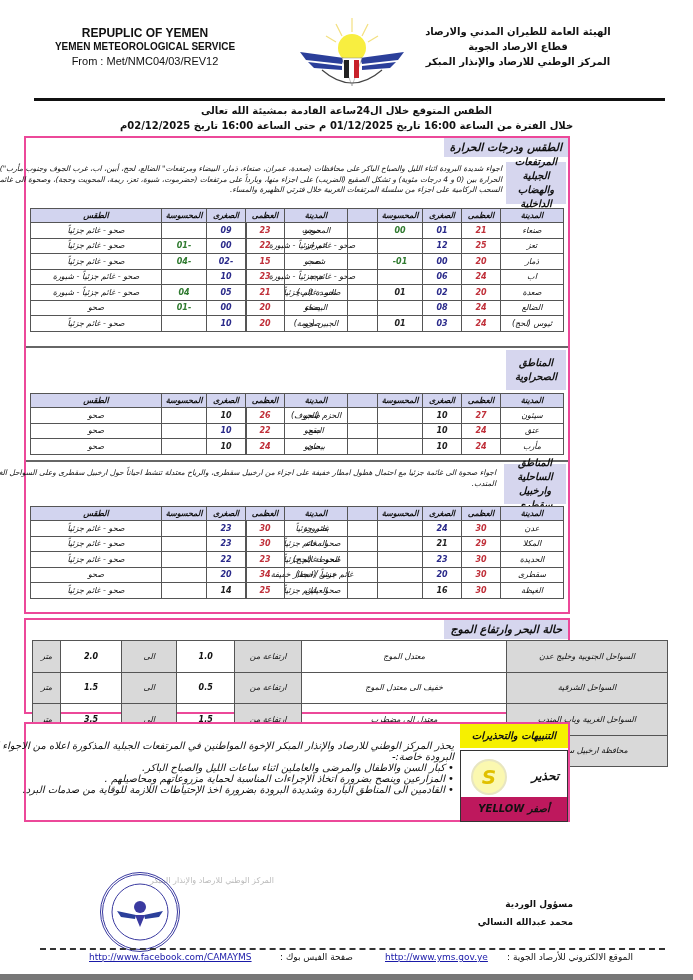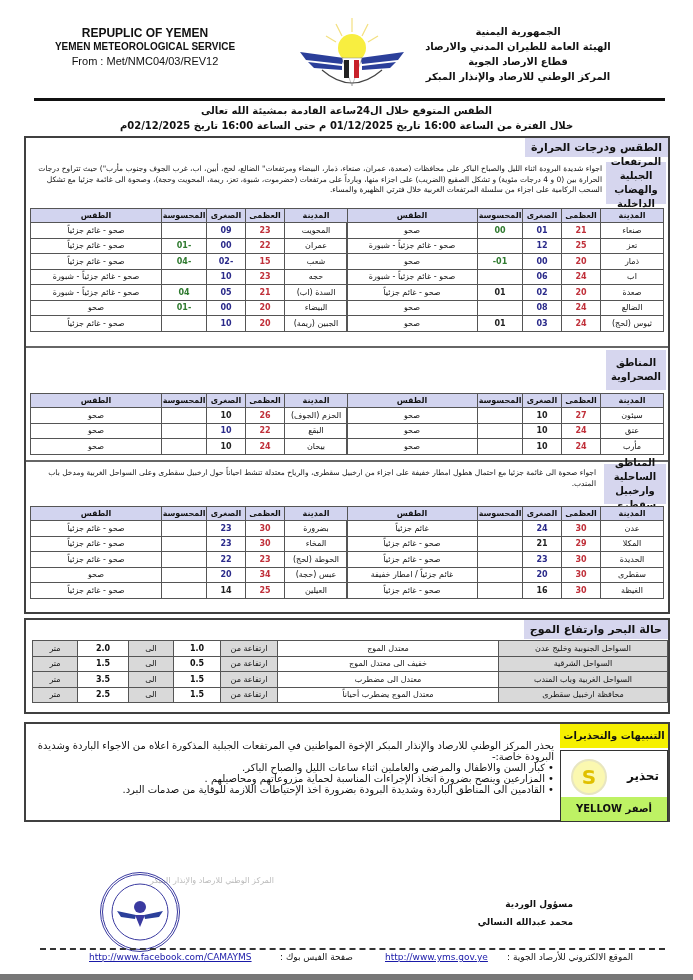--- a/index.html
+++ b/index.html
@@ -6,39 +6,39 @@
   body{width:693px;height:980px;position:relative;overflow:hidden;font-family:"DejaVu Sans","Liberation Sans",sans-serif;color:#111;}
   .hdr-left{position:absolute;left:40px;top:26px;width:210px;text-align:center;font-family:"Liberation Sans",sans-serif;line-height:14px;}
   .hdr-left .t1{font-weight:bold;font-size:12px;}
   .hdr-left .t2{font-weight:bold;font-size:10px;}
   .hdr-left .t3{font-weight:bold;font-size:10px;}
   .hdr-left .t4{font-size:11px;}
   .hdr-right{position:absolute;right:60px;top:24px;width:230px;text-align:center;direction:rtl;font-size:10px;line-height:15px;font-weight:bold;}
   .logo{position:absolute;left:292px;top:14px;width:120px;height:82px;}
   .rule{position:absolute;left:34px;right:28px;top:98px;height:3px;background:#111;}
   .title{position:absolute;left:0;right:0;top:103px;text-align:center;direction:rtl;font-size:10px;font-weight:bold;line-height:15px;}
-  .box{position:absolute;left:24px;width:646px;border:2px solid #404040;background:#fff;box-sizing:border-box;}
+  .box{position:absolute;left:24px;width:546px;border:2px solid #ec4899;background:#fff;box-sizing:border-box;font-style:italic;}
   .sec-head{position:absolute;right:0;top:0;background:#d6d6ee;font-weight:bold;font-size:11px;direction:rtl;padding:3px 6px;}
   .region{position:absolute;right:2px;background:#d6d6ee;font-weight:bold;font-size:10px;direction:rtl;text-align:center;display:flex;align-items:center;justify-content:center;line-height:14px;}
   .desc{position:absolute;direction:rtl;font-size:7.5px;line-height:10.5px;text-align:right;}
   table.wx{position:absolute;border-collapse:collapse;font-size:8px;direction:rtl;}
   table.wx th{background:#d2d4ef;border:1px solid #555;font-weight:bold;height:13px;padding:0;font-size:8px;}
   table.wx td{border:1px solid #555;height:14.5px;padding:0;text-align:center;}
   td.max{color:#c0303a;font-weight:bold;}
   td.min{color:#2a2a8a;font-weight:bold;}
   td.fr{color:#2f7a2f;font-weight:bold;}
   table.sea{position:absolute;left:6px;top:20px;border-collapse:collapse;font-size:8px;direction:rtl;width:636px;}
-  table.sea td{border:1px solid #555;height:14.5px;text-align:center;padding:0;}
+  table.sea td{border:1px solid #555;height:14.5px;text-align:center;padding:8px;}
   table.sea td.g{background:#d9d9d9;}
   table.sea td.num{font-weight:bold;}
   .warn-head{position:absolute;right:0;top:0;width:108px;height:24px;background:#f6f000;font-weight:bold;font-size:10px;direction:rtl;text-align:center;line-height:24px;}
   .warn-badge{position:absolute;right:0;top:26px;width:108px;height:72px;border:1px solid #333;box-sizing:border-box;background:#fff;}
   .warn-badge .circ{position:absolute;left:10px;top:8px;width:32px;height:32px;border-radius:50%;background:#fbf8b0;border:2px solid #e8e6c0;text-align:center;line-height:32px;color:#e0c000;font-weight:bold;font-size:20px;}
   .warn-badge .lbl{position:absolute;right:8px;top:18px;font-weight:bold;font-size:12px;direction:rtl;}
-  .warn-badge .lvl{position:absolute;left:0;right:0;bottom:0;height:24px;background:#bef264;font-weight:bold;font-size:10px;text-align:center;line-height:24px;direction:rtl;}
+  .warn-badge .lvl{position:absolute;left:0;right:0;bottom:0;height:24px;background:#be185d;font-weight:bold;font-size:10px;text-align:center;line-height:24px;direction:rtl;}
   .warn-text{position:absolute;right:114px;top:16px;width:520px;direction:rtl;font-size:10px;line-height:11px;text-align:right;}
   .sig{position:absolute;right:120px;top:895px;direction:rtl;font-size:9px;font-weight:bold;line-height:18px;text-align:right;}
   .stamp{position:absolute;left:100px;top:872px;width:80px;height:80px;border-radius:50%;border:3px double #3a3aa0;box-sizing:border-box;}
   .stamp-text{position:absolute;left:150px;top:876px;font-size:8px;color:#bbb;direction:rtl;}
   .dash{position:absolute;left:40px;right:28px;top:948px;border-top:2px dashed #333;}
   .footer{position:absolute;left:0;right:0;top:952px;height:16px;font-size:9px;}
   .footer a{color:#1a1aa8;text-decoration:underline;}
   .bottom-bar{position:absolute;left:0;right:0;top:974px;height:6px;background:#777;}
 </style>
 </head>
@@ -65,21 +65,20 @@
     <path d="M16 48 L50 52 L50 56 L22 54 Z" fill="#2b3f9a"></path>
     <path d="M104 48 L70 52 L70 56 L98 54 Z" fill="#2b3f9a"></path>
     <path d="M50 44 L60 72 L70 44 Z" fill="#ffffff" stroke="#888" stroke-width="0.5"></path>
     <rect x="52" y="46" width="5" height="18" fill="#222"></rect>
     <rect x="62" y="46" width="5" height="18" fill="#c8202a"></rect>
     <path d="M30 56 Q60 82 90 56" fill="none" stroke="#444" stroke-width="1.2"></path>
   </svg>
 </div>
 
 <div class="hdr-right">
-  <div>الجمهورية اليمنية</div>
   <div>الهيئة العامة للطيران المدني والارصاد</div>
   <div>قطاع الارصاد الجوية</div>
   <div>المركز الوطني للارصاد والإنذار المبكر</div>
 </div>
 
 <div class="rule"></div>
 
 <div class="title">
   <div>الطقس المتوقع خلال ال24ساعة القادمة بمشيئة الله تعالى</div>
   <div>خلال الفترة من الساعة 16:00 تاريخ 01/12/2025 م  حتى الساعة 16:00 تاريخ 02/12/2025م</div>

